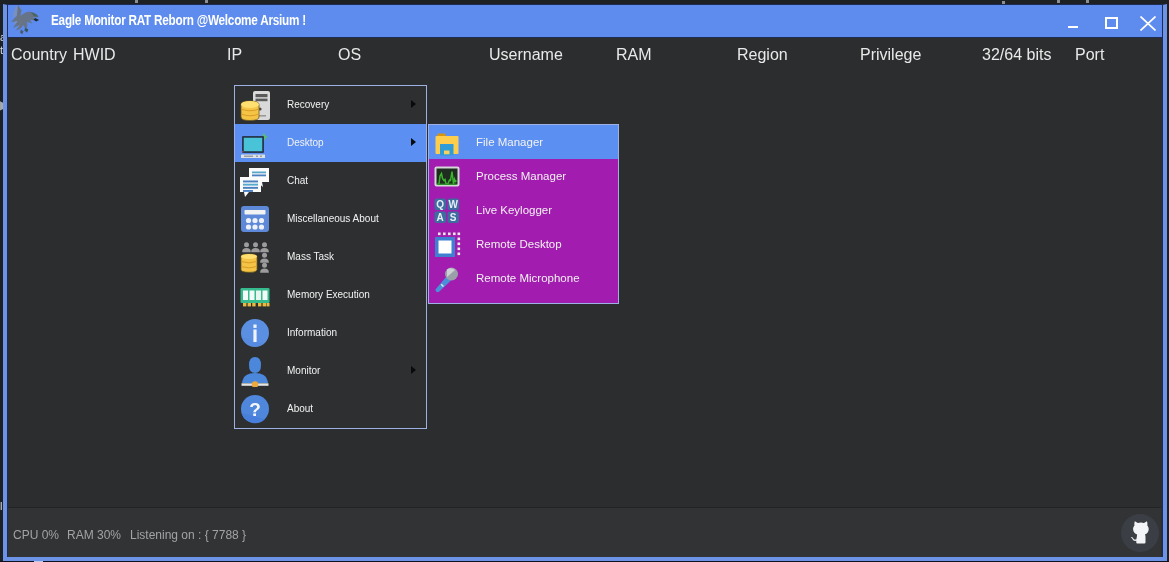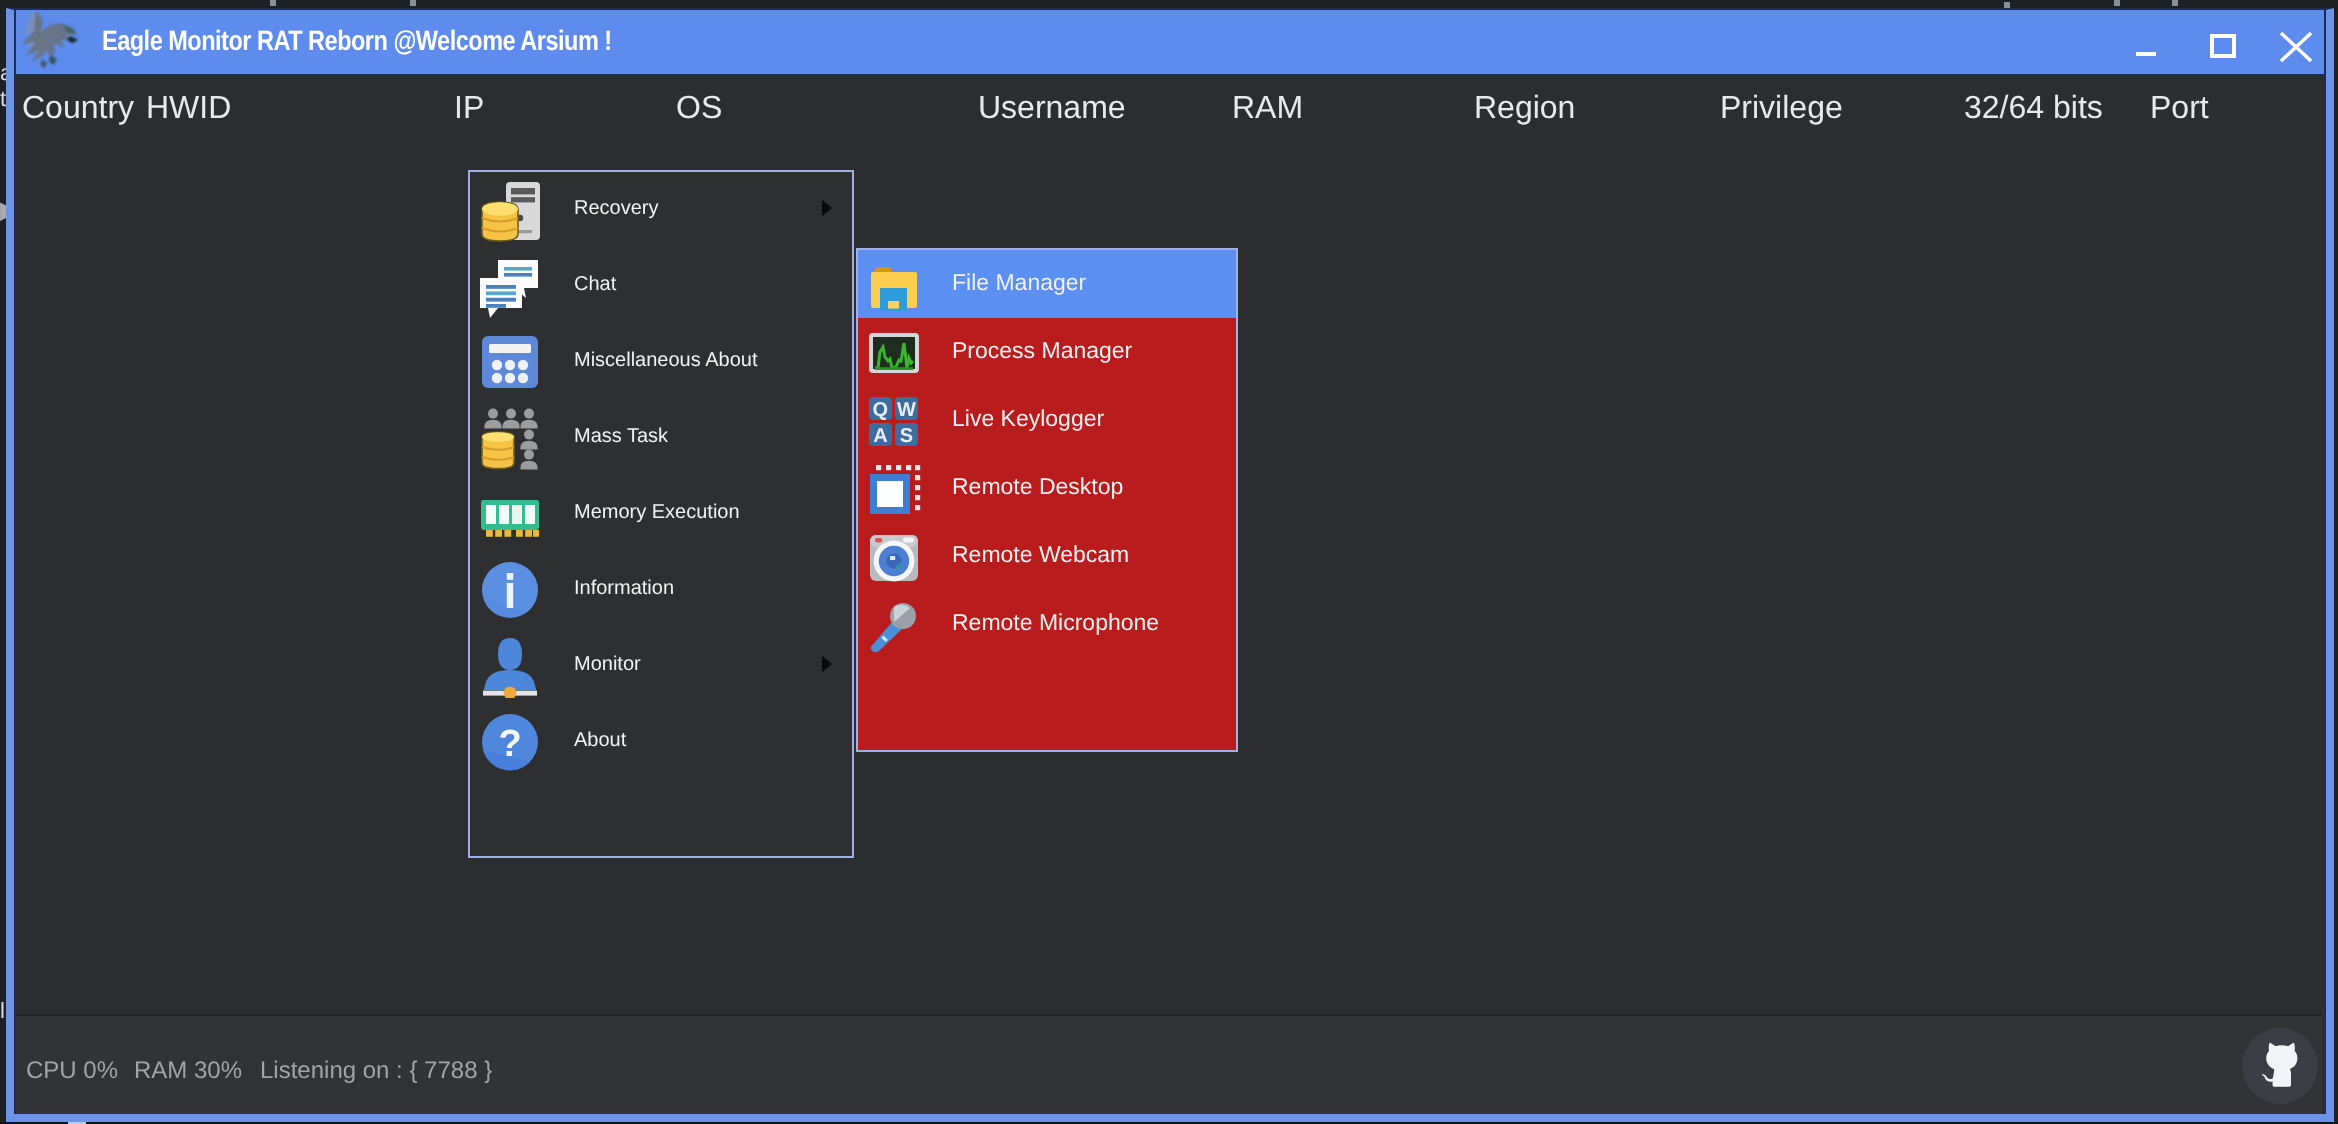--- a/index.html
+++ b/index.html
@@ -12,22 +12,22 @@
 .abs{position:absolute}
 .hdr{position:absolute;top:46px;color:#e9e9e9;font-size:16px}
 .menu{position:absolute;left:234px;top:85px;width:193px;height:344px;box-sizing:border-box;
  background:#2d2f30;border:1px solid #9db1e4}
 .menu .row{position:relative;height:38px;width:191px}
 .menu .row.sel{background:#5b8ff2}
 .menu .row .lbl{position:absolute;left:52px;top:13px;font-size:10px;color:#f2f2f2;white-space:nowrap}
 .menu .row .ico{position:absolute;left:4px;top:3px;width:32px;height:32px}
 .menu .row .arr{position:absolute;right:10px;top:14px;width:0;height:0;
  border-left:5.5px solid #0a0a0a;border-top:4.5px solid transparent;border-bottom:4.5px solid transparent}
-.sub{position:absolute;left:428px;top:124px;width:191px;height:252px;box-sizing:border-box;
- background:#b91c1c;border:1px solid #9db1e4}
+.sub{position:absolute;left:428px;top:124px;width:191px;height:180px;box-sizing:border-box;
+ background:#a21caf;border:1px solid #9db1e4}
 .sub .row{position:relative;height:34px;width:189px}
 .sub .row.sel{background:#5b8ff2}
 .sub .row .lbl{position:absolute;left:47px;top:11px;font-size:11.5px;color:#f2f2f2;white-space:nowrap}
 .sub .row .ico{position:absolute;left:4px;top:4px;width:28px;height:28px}
 #status{position:absolute;left:8px;right:8px;bottom:5px;height:49px;background:#313335;border-top:1px solid #212324}
 #status .st{position:absolute;top:20px;color:#a3a3a3;font-size:12px}
 #gh{position:absolute;left:1113px;top:6px;width:38px;height:38px;border-radius:50%;background:#3b3e44}
 .frag{position:absolute;color:#ddd;font-size:11px;width:4px;overflow:hidden}
 .dot{position:absolute;background:#8a8f96;width:3px;height:3px}
 </style>
@@ -86,20 +86,34 @@
    <circle cx="21" cy="20" r="1.6" fill="#4a4a4a"></circle>
    <rect x="17" y="26" width="10" height="1.6" fill="#9a9a9a"></rect>
    <path d="M2 15.5 Q2 12 11 12 Q20 12 20 15.5 L20 28 Q20 31.5 11 31.5 Q2 31.5 2 28 Z" fill="#f6c445" stroke="#6b5a1e" stroke-width="0.8"></path>
    <ellipse cx="11" cy="15.5" rx="9" ry="3.4" fill="#ffdf70"></ellipse>
    <path d="M2 20 Q11 23.5 20 20" fill="none" stroke="#d89c28" stroke-width="1"></path>
    <path d="M2 25 Q11 28.5 20 25" fill="none" stroke="#d89c28" stroke-width="1"></path>
   </svg>
       <div class="lbl">Recovery</div>
       <div class="arr"></div>
     </div>
+ <div class="row sel">
+      <svg class="ico" viewBox="0 0 32 32">
+   <path d="M25 6 l1.5 2.5 L29 10 l-2.5 1.5 L25 14 l-1.5-2.5 L21 10 l2.5-1.5 Z" fill="#59c06a" opacity="0.9"></path>
+   <rect x="3" y="9" width="22" height="17" rx="1" fill="#27384f"></rect>
+   <rect x="4.8" y="10.8" width="18.4" height="13.4" fill="#49c3d8"></rect>
+   <rect x="3" y="24" width="1.5" height="1.5" fill="#a04848"></rect>
+   <rect x="2" y="27.5" width="24" height="3.4" rx="0.5" fill="#dde1e4"></rect>
+   <rect x="5" y="28.6" width="9" height="1.2" fill="#8a9096"></rect>
+   <rect x="17" y="28.6" width="2" height="1.2" fill="#8a9096"></rect>
+   <rect x="21" y="28.6" width="2" height="1.2" fill="#8a9096"></rect>
+  </svg>
+      <div class="lbl">Desktop</div>
+      <div class="arr"></div>
+    </div>
  <div class="row">
       <svg class="ico" viewBox="0 0 32 32">
    <path d="M10 3 h20 v14 h-7 l1 5 -6 -5 h-8 Z" fill="#fbfbfb"></path>
    <rect x="13" y="6.5" width="14" height="1.8" fill="#5aa6c8"></rect>
    <rect x="13" y="9.5" width="14" height="1.8" fill="#4a7fc0"></rect>
    <rect x="13" y="12.5" width="9" height="1.8" fill="#5aa6c8"></rect>
    <path d="M1 12 h21 v15 h-12 l-4 5 -1 -5 h-4 Z" fill="#fbfbfb"></path>
    <rect x="4" y="15.5" width="15" height="1.9" fill="#4a7fc0"></rect>
    <rect x="4" y="18.7" width="15" height="1.9" fill="#56a8cc"></rect>
    <rect x="4" y="21.9" width="15" height="1.9" fill="#4a7fc0"></rect>
@@ -236,34 +250,20 @@
           <rect x="24.5" y="16.5" width="2.6" height="2.6"></rect>
     <rect x="24.5" y="21.5" width="2.6" height="2.6"></rect>
    </g>
    <rect x="2" y="6" width="20" height="20" fill="#3f7fd2"></rect>
    <rect x="5.5" y="9.5" width="13" height="13" fill="#fdfefe"></rect>
   </svg>
       <div class="lbl">Remote Desktop</div>
     </div>
  <div class="row">
       <svg class="ico" viewBox="0 0 28 28">
-   <rect x="2" y="2.5" width="24" height="23" rx="3" fill="#b9babe"></rect>
-   <rect x="2" y="2.5" width="24" height="6" rx="3" fill="#c8c9cd"></rect>
-   <rect x="4.5" y="4" width="3.6" height="2.2" rx="1" fill="#e05050"></rect>
-   <rect x="18.5" y="3.8" width="5.5" height="2.4" rx="1" fill="#f2f2f4"></rect>
-   <circle cx="14" cy="15.5" r="10.2" fill="#f4f6f8"></circle>
-   <circle cx="14" cy="15.5" r="7.6" fill="#4a7fd4"></circle>
-   <circle cx="14" cy="15.5" r="3.8" fill="#3a66b8"></circle>
-   <path d="M17 17 a4 4 0 0 1 -2 2" stroke="#2e9b8e" stroke-width="1.6" fill="none"></path>
-   <rect x="12" y="13" width="2.6" height="2" fill="#dbe6f4"></rect>
-  </svg>
-      <div class="lbl">Remote Webcam</div>
-    </div>
- <div class="row">
-      <svg class="ico" viewBox="0 0 28 28">
    <path d="M2.8 24 L13.5 11.5 L18 15.5 L6.3 26.6 Q4.6 27.8 3.1 26.4 Q1.8 25 2.8 24 Z" fill="#4a90d8"></path>
    <circle cx="18.5" cy="9" r="6.5" fill="#9aa0a8"></circle>
    <path d="M14 4.5 a6.5 6.5 0 0 1 8 0.5 L14 12 Z" fill="#cdd1d6"></path>
    <path d="M8.2 19.3 l2.2 2.2" stroke="#d8e8f8" stroke-width="1.5"></path>
   </svg>
       <div class="lbl">Remote Microphone</div>
     </div>
 </div>
 
 <div id="status">

